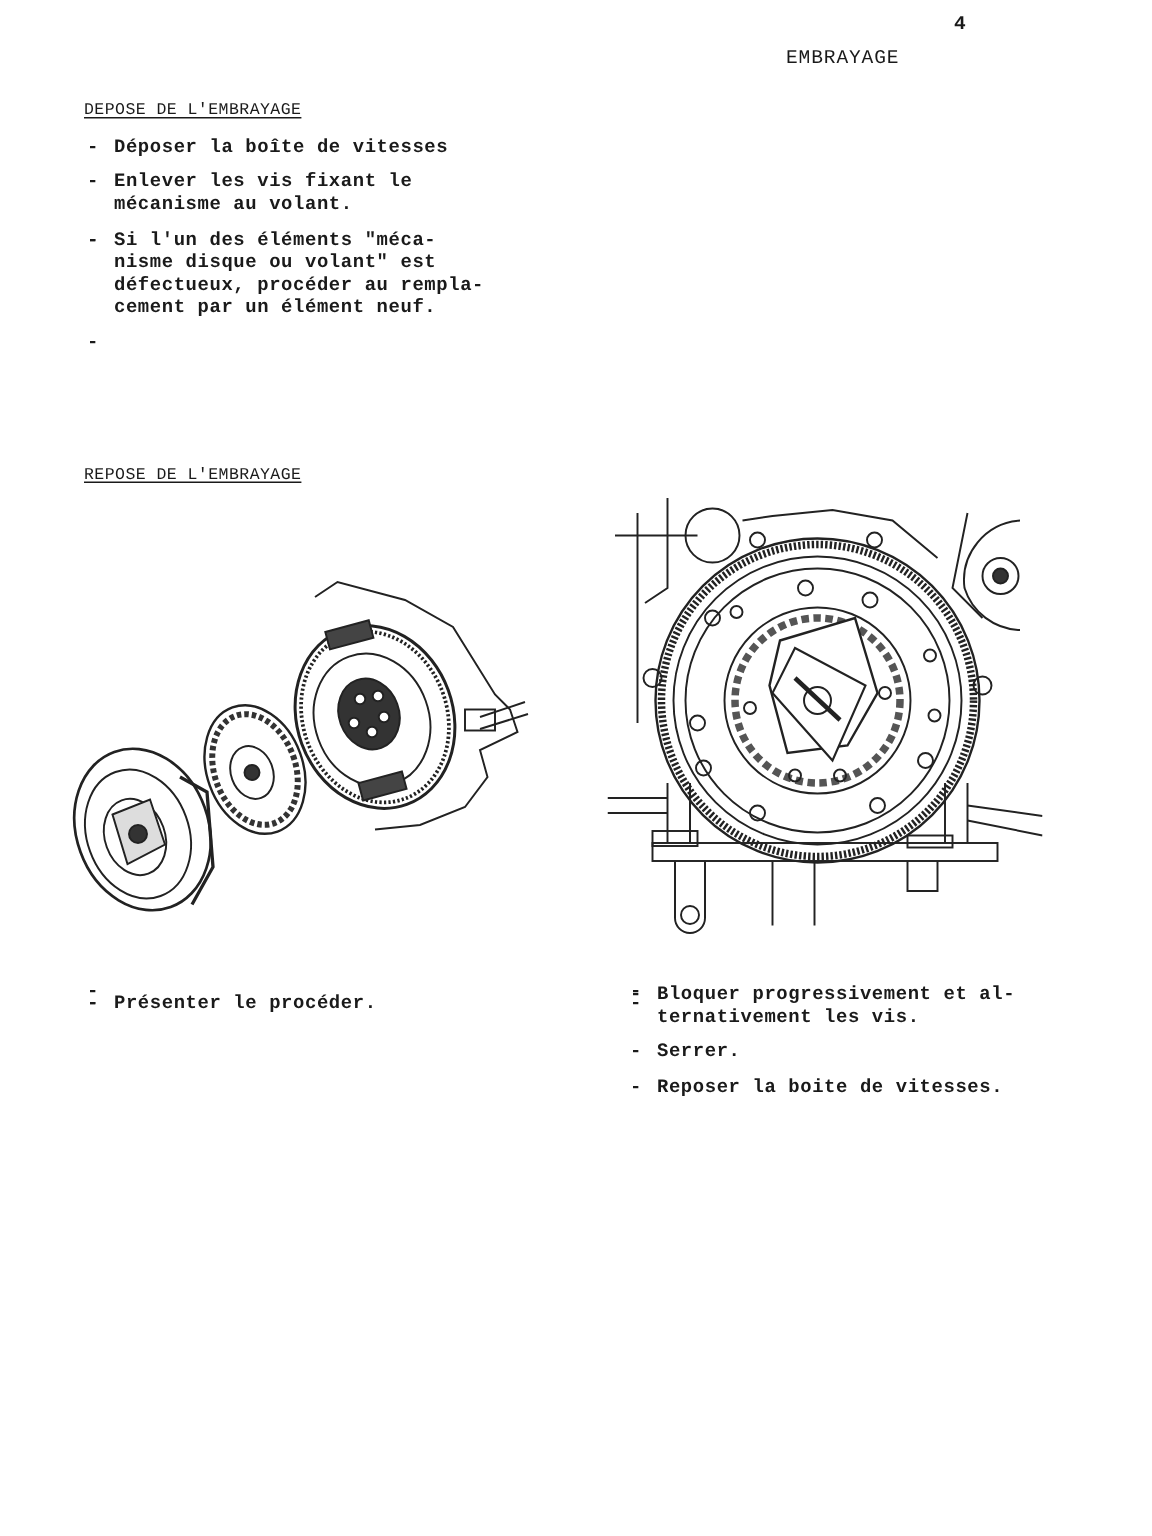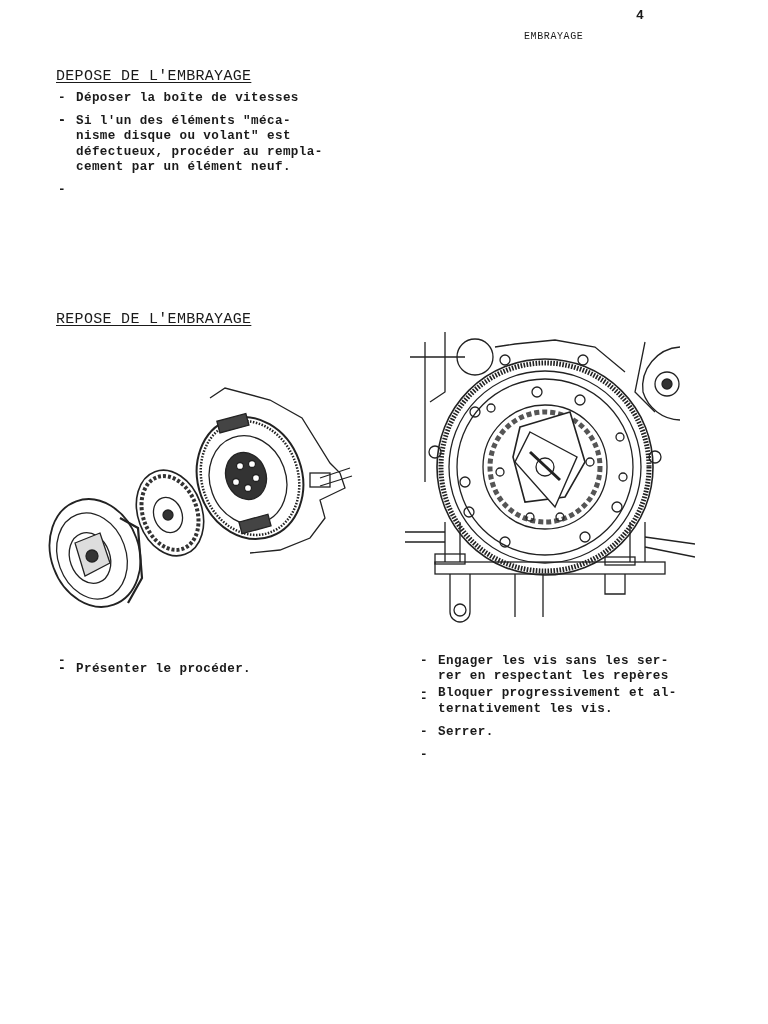--- a/index.html
+++ b/index.html
@@ -1,41 +1,42 @@
 <!DOCTYPE html>
 <html><head>
 <meta charset="utf-8">
 <style>
   html, body { margin:0; padding:0; background:#ffffff; }
   body { width:768px; height:1024px; position:relative; overflow:hidden;
          font-family:"Liberation Mono","DejaVu Sans Mono",monospace; color:#1a1a1a; }
   .mono { font-family:"Liberation Mono","DejaVu Sans Mono",monospace; font-weight:bold; font-size:12.6px; letter-spacing:0.4px; }
   #page-number { position:absolute; left:636px; top:8px; font-size:13px; font-weight:bold; }
-  #running-head { position:absolute; left:524px; top:31px; font-size:10px; font-weight:normal; letter-spacing:0.6px; }
-  .section-title { position:absolute; left:56px; font-size:15px; font-weight:normal; text-decoration:underline; text-underline-offset:2px; letter-spacing:0.3px; }
+  #running-head { position:absolute; left:524px; top:31px; font-size:13px; font-weight:normal; letter-spacing:0.6px; }
+  .section-title { position:absolute; left:56px; font-size:11px; font-weight:normal; text-decoration:underline; text-underline-offset:2px; letter-spacing:0.3px; }
   .list { position:absolute; margin:0; padding:0; list-style:none; }
   .list li { position:relative; padding-left:18px; line-height:15.2px; margin-bottom:8px; white-space:pre-line; }
   .list li .dash { position:absolute; left:0; top:0; }
   #depose-list { left:58px; top:91px; width:330px; }
   #col-left-list { left:58px; top:654px; width:320px; }
   #col-right-list { left:420px; top:654px; width:320px; }
   .figure { position:absolute; }
   #figure-exploded { left:40px; top:378px; width:320px; height:245px; }
   #figure-assembled { left:405px; top:332px; width:290px; height:300px; }
 </style>
 </head>
 <body>
 
 <div id="page-number" class="mono">4</div>
 <div id="running-head" class="mono">EMBRAYAGE</div>
 
 <div class="section-title mono" style="top:68px;">DEPOSE DE L'EMBRAYAGE</div>
 <ul id="depose-list" class="list mono">
   <li><span class="dash">-</span><span>Déposer la boîte de vitesses</span></li>
-  <li><span class="dash">-</span></li>
+  <li><span class="dash">-</span><span>Enlever les vis fixant le
+mécanisme au volant.</span></li>
   <li><span class="dash">-</span></li>
   <li><span class="dash">-</span><span>Si l'un des éléments "méca-
 nisme disque ou volant" est
 défectueux, procéder au rempla-
 cement par un élément neuf.</span></li>
   <li><span class="dash">-</span></li>
 </ul>
 
 <div class="section-title mono" style="top:311px;">REPOSE DE L'EMBRAYAGE</div>
 
@@ -129,20 +130,19 @@
   </svg>
 </div>
 
 <ul id="col-left-list" class="list mono">
   <li><span class="dash">-</span></li>
   <li><span class="dash">-</span></li>
   <li><span class="dash">-</span><span>Présenter le procéder.</span></li>
 </ul>
 
 <ul id="col-right-list" class="list mono">
-  <li><span class="dash">-</span><span>Engager les vis sans les ser-
-rer en respectant les repères</span></li>
+  <li><span class="dash">-</span></li>
   <li><span class="dash">-</span></li>
   <li style="margin-top:-6px;"><span class="dash">-</span><span>Bloquer progressivement et al-
 ternativement les vis.</span></li>
   <li><span class="dash">-</span><span>Serrer.</span></li>
-  <li><span class="dash">-</span></li>
+  <li><span class="dash">-</span><span>Reposer la boite de vitesses.</span></li>
 </ul>
 
 </body></html>

